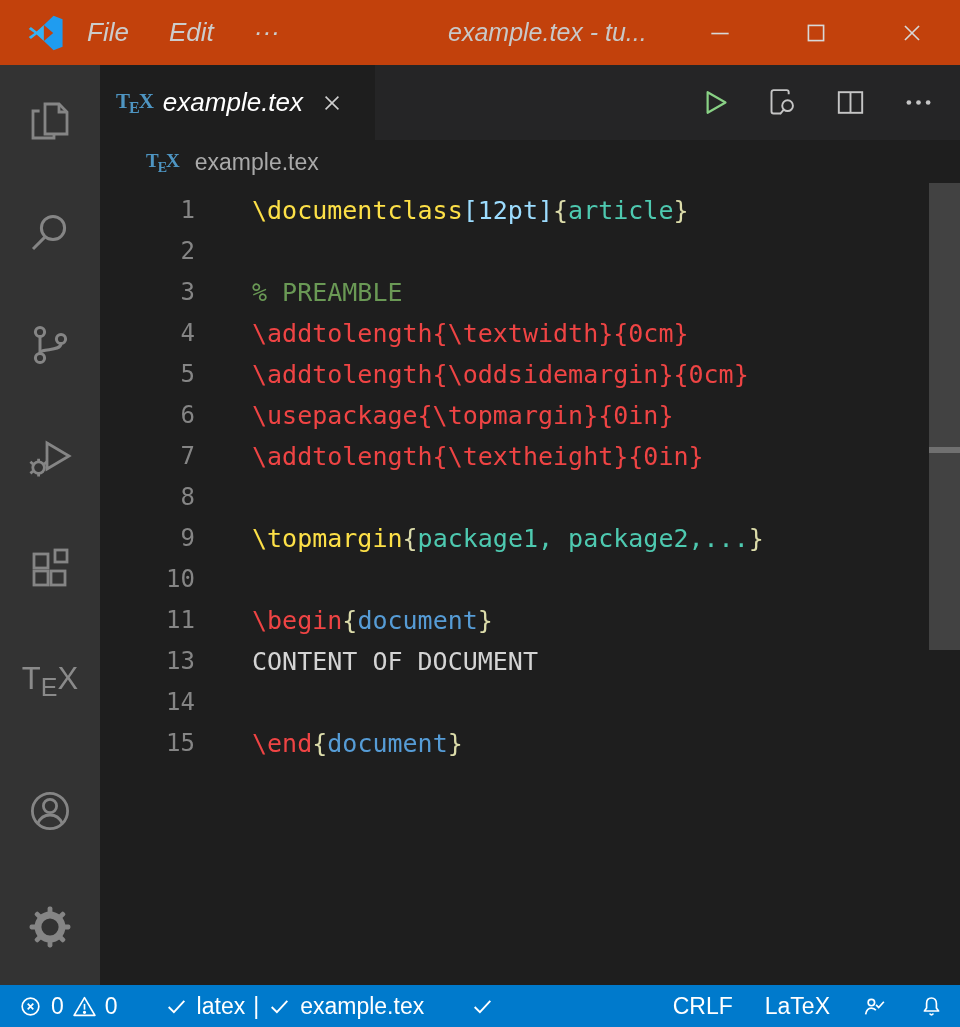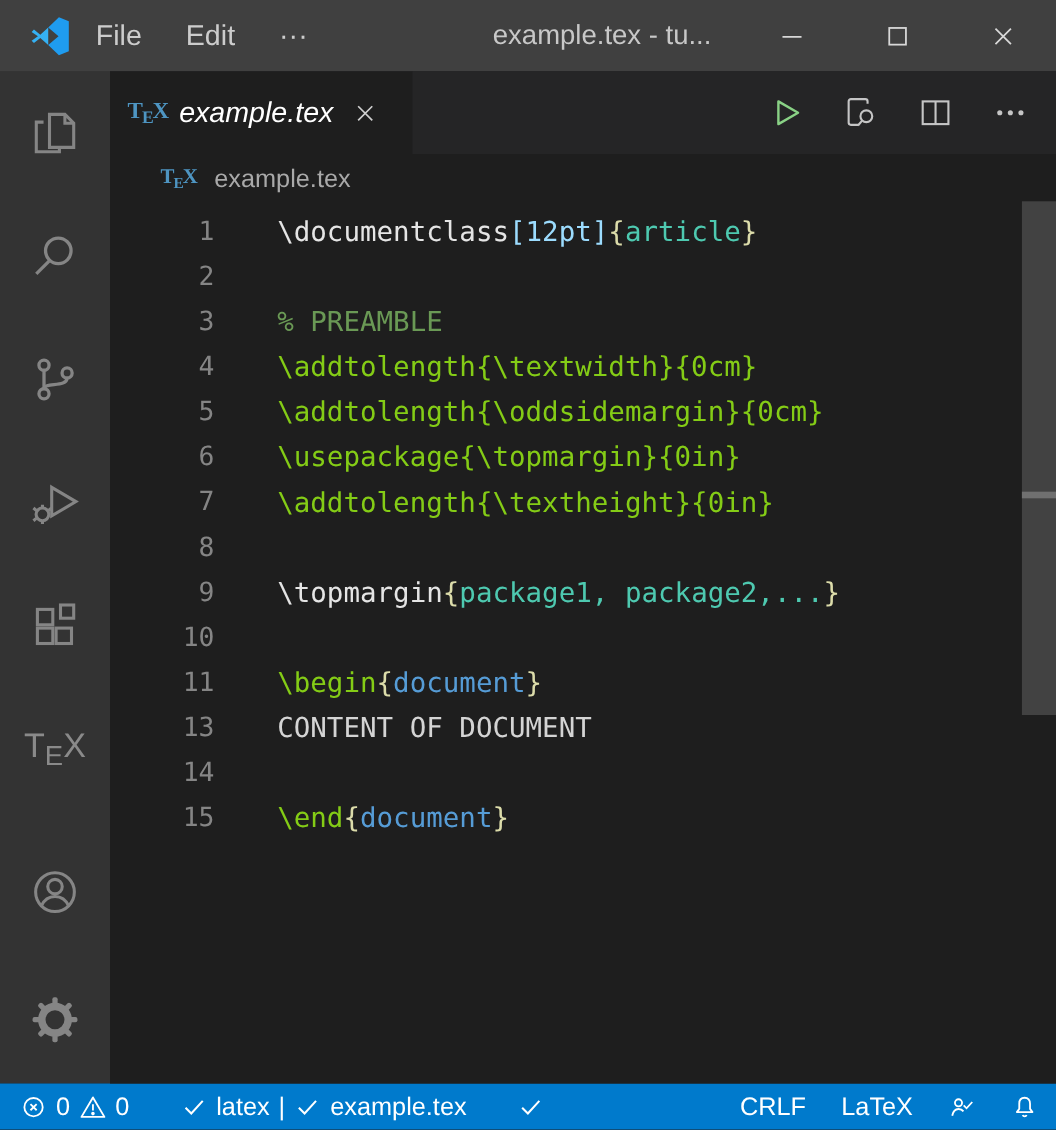--- a/index.html
+++ b/index.html
@@ -1,22 +1,22 @@
 <!DOCTYPE html>
 <html><head>
 <meta charset="utf-8">
 <style>
   * { margin:0; padding:0; box-sizing:border-box; }
   html,body { width:960px; height:1027px; overflow:hidden; background:#1e1e1e;
               font-family:"Liberation Sans",sans-serif; }
   .window { width:960px; height:1027px; display:flex; flex-direction:column; }
 
   
-  .titlebar { height:65px; background:#404040; display:flex; align-items:center;
-              color:#cccccc; position:relative; flex:none; }
+  .titlebar { height:65px; background:#c2410c; display:flex; align-items:center;
+              color:#cccccc; position:relative; flex:none;font-style:italic; }
   .vslogo { width:36px; height:36px; margin-left:28px; flex:none; }
   .menu-item { font-size:26px; padding:6px 17px; margin-left:6px; cursor:default; border-radius:6px; }
   .win-title { position:absolute; left:448px; top:0; height:65px; display:flex;
                align-items:center; font-size:25px; color:#c8c8c8; }
   .win-controls { position:absolute; right:0; top:0; height:65px; display:flex; }
   .win-btn { width:96px; height:65px; display:flex; align-items:center; justify-content:center; color:#d8d8d8; }
   .win-btn svg { width:26px; height:26px; }
 
   
   .main { flex:1; display:flex; min-height:0; }
@@ -54,23 +54,23 @@
   
   .code { flex:1; padding-top:5px; font-family:"DejaVu Sans Mono","Liberation Mono",monospace;
           font-size:25px; position:relative; }
   .cl { display:flex; height:41px; line-height:41px; white-space:pre; }
   .ln { width:95px; text-align:right; color:#858585; font-size:24px; flex:none;
         font-family:"DejaVu Sans Mono","Liberation Mono",monospace; }
   .ct { flex:1; margin-left:57px; margin-right:31px; position:relative; }
   .cl.current .ln { color:#c6c6c6; }
   .cl.current .ct { border-top:1px solid #3c3c3c; border-bottom:1px solid #3c3c3c; }
   .cursor { position:absolute; left:0; top:4px; width:3px; height:33px; background:#c6c6c6; }
-  .tk-cmd{color:#e5e5e5} .tk-opt{color:#9CDCFE} .tk-brace{color:#DCDCAA}
+  .tk-cmd{color:#fde047} .tk-opt{color:#9CDCFE} .tk-brace{color:#DCDCAA}
   .tk-cls{color:#4EC9B0} .tk-env{color:#569CD6} .tk-comment{color:#6A9955}
-  .tk-func{color:#84cc16} .tk-plain{color:#D4D4D4}
+  .tk-func{color:#ef4444} .tk-plain{color:#D4D4D4}
 
   
   .scrollbar { position:absolute; top:118px; right:0; width:31px; height:467px; background:#424242; }
   .sb-marker { position:absolute; top:264px; left:0; width:100%; height:6px; background:#707070; }
 
   
   .statusbar { height:42px; background:#007ACC; color:#ffffff; display:flex; align-items:center;
                font-size:23px; padding:0 16px 0 18px; flex:none; }
   .sb-item { display:flex; align-items:center; gap:8px; }
   .sb-item svg { width:25px; height:25px; }

